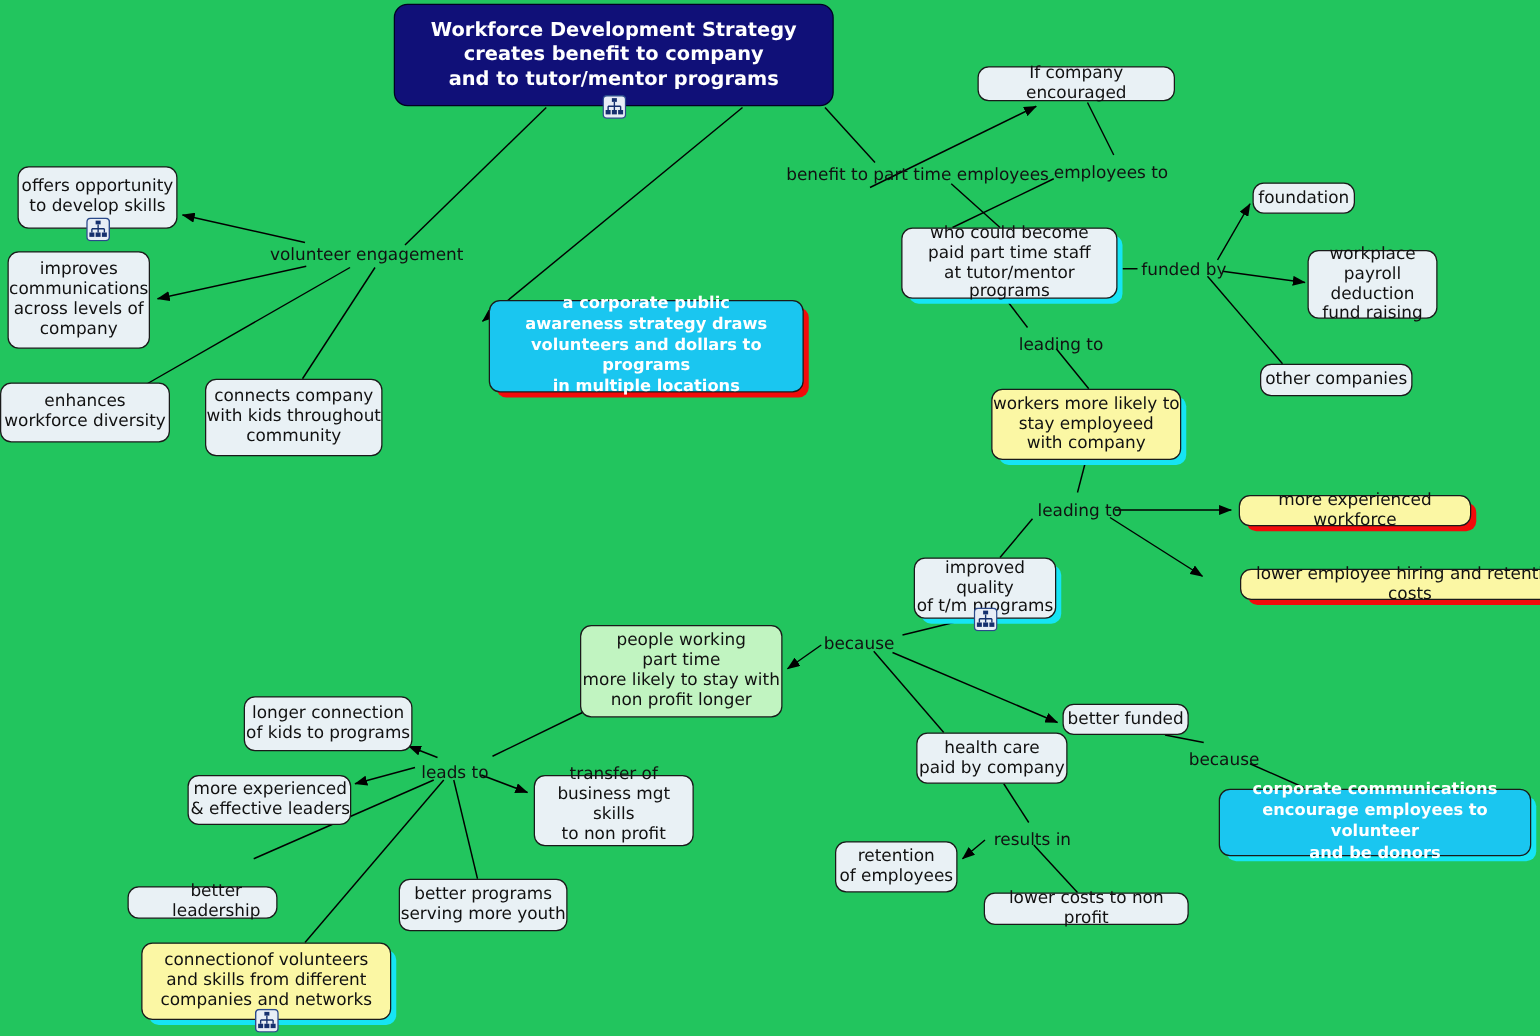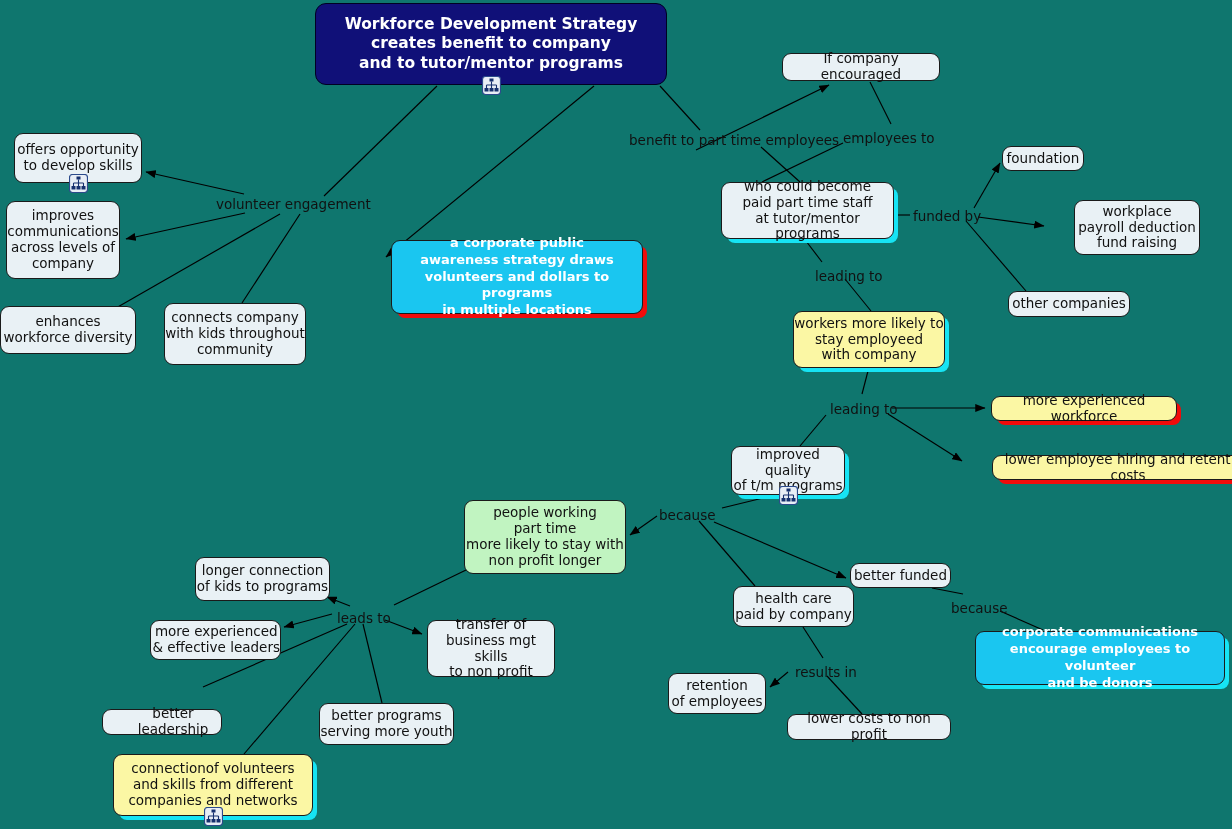--- a/index.html
+++ b/index.html
@@ -1,17 +1,17 @@
 <!DOCTYPE html>
 <html><head>
 <meta charset="utf-8">
 <title>Concept Map</title>
 <style>
   html,body{margin:0;padding:0;background:#ffffff;}
-  #stage{position:relative;width:1232px;height:829px;background:#0f766e;
+  #stage{position:relative;width:1232px;height:829px;background:#22c55e;
          font-family:"DejaVu Sans","Liberation Sans",sans-serif;overflow:hidden;}
   svg.links{position:absolute;left:0;top:0;width:1232px;height:829px;pointer-events:none;}
   .node{position:absolute;box-sizing:border-box;display:flex;align-items:center;
         justify-content:center;text-align:center;border-radius:9px;
         border:1.2px solid #1a1a1a;line-height:1.18;white-space:pre-line;}
   .n-plain{background:#e9f1f5;color:#111111;font-size:13.5px;}
   .n-title{background:#101078;color:#ffffff;font-weight:bold;font-size:15.5px;
            border:1.5px solid #000022;border-radius:11px;line-height:1.25;}
   .n-cyan{background:#1ac6f0;color:#ffffff;font-weight:bold;font-size:13px;line-height:1.3;}
   .n-yellow{background:#fbf7a4;color:#111111;font-size:13.5px;}
@@ -112,21 +112,21 @@
 community</span></div>
       <div class="node n-cyan sh-red" style="left: 391px; top: 240px; width: 252px; height: 74px;"><span>a corporate public
 awareness strategy draws
 volunteers and dollars to programs
 in multiple locations</span></div>
       <div class="node n-plain" style="left: 782px; top: 53px; width: 158px; height: 28px;"><span>If company encouraged</span></div>
       <div class="node n-plain sh-cyan" style="left: 721px; top: 182px; width: 173px; height: 57px;"><span>who could become
 paid part time staff
 at tutor/mentor programs</span></div>
       <div class="node n-plain" style="left: 1002px; top: 146px; width: 82px; height: 25px;"><span>foundation</span></div>
-      <div class="node n-plain" style="left: 1046px; top: 200px; width: 126px; height: 55px; margin-left: 28px;"><span>workplace
+      <div class="node n-plain" style="left: 1046px; top: 200px; width: 104px; height: 55px;"><span>workplace
 payroll deduction
 fund raising</span></div>
       <div class="node n-plain" style="left: 1008px; top: 291px; width: 122px; height: 26px;"><span>other companies</span></div>
       <div class="node n-yellow sh-cyan" style="left: 793px; top: 311px; width: 152px; height: 57px;"><span>workers more likely to
 stay employeed
 with company</span></div>
       <div class="node n-yellow sh-red" style="left: 991px; top: 396px; width: 186px; height: 25px;"><span>more experienced workforce</span></div>
       <div class="node n-yellow sh-red" style="left: 953px; top: 455px; width: 272px; height: 25px; margin-left: 39px;"><span>lower employee hiring and retention costs</span></div>
       <div class="node n-plain sh-cyan" style="left: 731px; top: 446px; width: 114px; height: 49px; text-align: center;"><span>improved quality
 of t/m programs</span></div>
@@ -147,21 +147,21 @@
       <div class="node n-plain" style="left: 850px; top: 563px; width: 101px; height: 25px;"><span>better funded</span></div>
       <div class="node n-plain" style="left: 733px; top: 586px; width: 121px; height: 41px;"><span>health care
 paid by company</span></div>
       <div class="node n-cyan sh-cyan" style="left: 975px; top: 631px; width: 250px; height: 54px;"><span>corporate communications
 encourage employees to volunteer
 and be donors</span></div>
       <div class="node n-plain" style="left: 195px; top: 557px; width: 135px; height: 44px;"><span>longer connection
 of kids to programs</span></div>
       <div class="node n-plain" style="left: 150px; top: 620px; width: 131px; height: 40px; justify-content: flex-end;"><span>more experienced
 &amp; effective leaders</span></div>
-      <div class="node n-plain" style="left: 427px; top: 620px; width: 128px; height: 57px;"><span>transfer of
+      <div class="node n-plain" style="left: 427px; top: 620px; width: 128px; height: 57px; align-items: flex-end;"><span>transfer of
 business mgt skills
 to non profit</span></div>
       <div class="node n-plain" style="left: 102px; top: 709px; width: 120px; height: 26px; padding-left: 22px;"><span>better leadership</span></div>
       <div class="node n-plain" style="left: 319px; top: 703px; width: 135px; height: 42px;"><span>better programs
 serving more youth</span></div>
       <div class="node n-yellow sh-cyan" style="left: 113px; top: 754px; width: 200px; height: 62px;"><span>connectionof volunteers
 and skills from different
 companies and networks</span></div>
       <div class="treeicon" style="left: 203.5px; top: 807px;">
         <svg width="19" height="19" viewBox="0 0 19 19">

